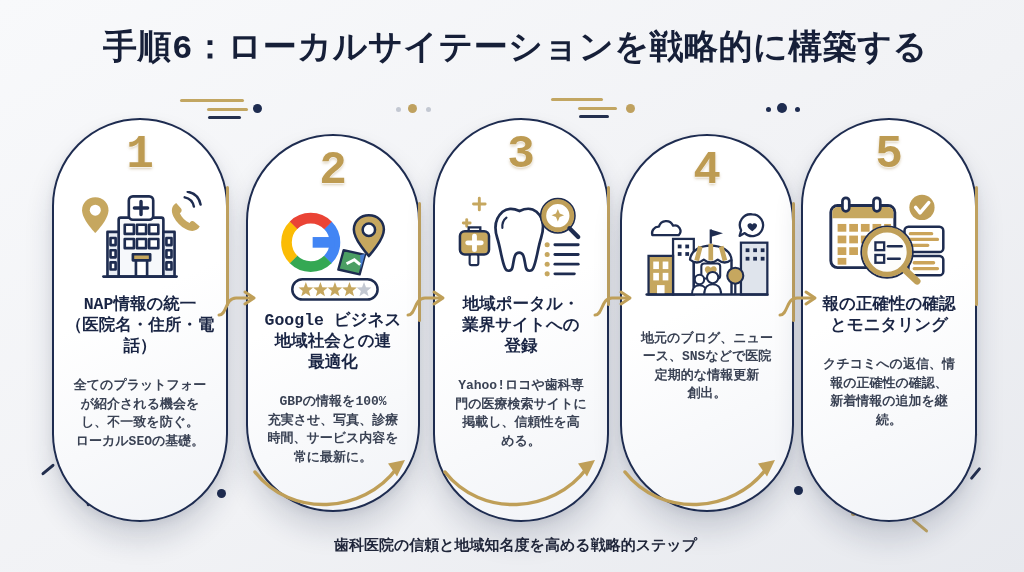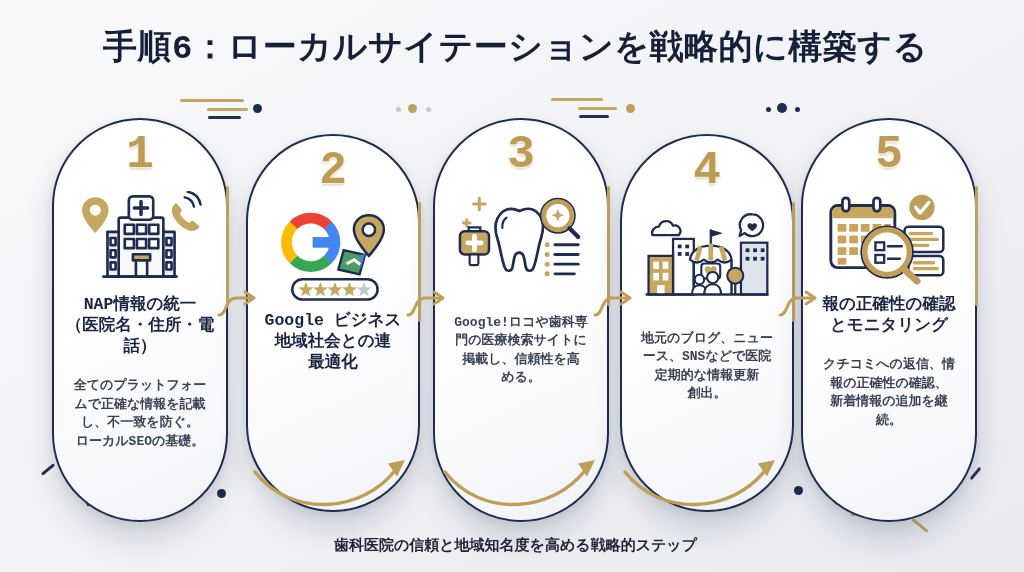--- a/index.html
+++ b/index.html
@@ -94,21 +94,21 @@
         </g>
         <path d="M17 6c-7.6 0-13 5.6-13 12.6C4 28 17 41 17 41s13-13 13-22.4C30 11.6 24.6 6 17 6z" fill="#c6a75f"></path>
         <circle cx="17" cy="18.6" r="5.4" fill="#fff"></circle>
         <path d="M94 25c-2.8-5.4-2-10.6 2.6-13.4l4.8 5.4c1.2 1.6.6 3.4-1.2 4.6 1.8 4.2 5.4 7.8 9.6 9.6 1.2-1.8 3-2.4 4.6-1.2l5.4 4.8c-2.8 4.6-8 5.4-13.4 2.6-5.6-3-9.4-6.8-12.4-12.4z" fill="#c6a75f"></path>
         <path d="M105 6q7.4 1.4 9 9M108 .5q10.6 2 12.6 12.6" stroke="#1e2c50" stroke-width="2.4" fill="none" stroke-linecap="round"></path>
       </svg>
     </div>
     <div class="card-title">NAP情報の統一
 （医院名・住所・電話）</div>
     <div class="card-body">全てのプラットフォー
-ムで正確な情報を記載
+が紹介される機会を
 し、不一致を防ぐ。
 ローカルSEOの基礎。</div>
   </div>
 
   <div class="card" style="left:246px;top:134px;width:174px;height:378px;">
     <div class="gold-seg"></div>
     <div class="step-number">2</div>
     <div class="icon-zone">
       <svg viewBox="0 0 130 100" width="126" height="98">
         <defs>
@@ -130,20 +130,24 @@
         <use href="#star" x="37" y="87" fill="#c6a75f"></use>
         <use href="#star" x="52" y="87" fill="#c6a75f"></use>
         <use href="#star" x="67" y="87" fill="#c6a75f"></use>
         <use href="#star" x="82" y="87" fill="#c6a75f"></use>
         <use href="#star" x="97" y="87" fill="#c3c8d2"></use>
       </svg>
     </div>
     <div class="card-title">Google ビジネス
 地域社会との連
 最適化</div>
+    <div class="card-body">GBPの情報を100%
+充実させ、写真、診療
+時間、サービス内容を
+常に最新に。</div>
   </div>
 
   <div class="card" style="left:433px;top:118px;width:176px;height:404px;">
     <div class="gold-seg"></div>
     <div class="step-number">3</div>
     <div class="icon-zone">
       <svg viewBox="0 0 130 98" width="126" height="96">
         <path d="M22 8v12M16 14h12M9 30v7M5.5 33.5h7" stroke="#c6a75f" stroke-width="3" stroke-linecap="round"></path>
         <path d="M46 22c-8 7-9 16-5.5 27 3.5 11 4.5 23 8 31 1.7 4 6.6 3.6 7.6-.5 1.8-7.5 1.4-15.5 7-15.5s5.2 8 7 15.5c1 4.1 5.9 4.5 7.6.5 3.5-8 4.5-20 8-31S89 29 81 22c-6.4-5.4-13-3-17.5-.8C59 19 52.4 16.6 46 22z" fill="#fff" stroke="#1e2c50" stroke-width="2.8" stroke-linejoin="round"></path>
         <path d="M50 28c-3.4 2.6-4.6 6.4-4.2 10.6" stroke="#1e2c50" stroke-width="2.2" fill="none" stroke-linecap="round"></path>
@@ -160,21 +164,24 @@
             <path d="M100 56h24" stroke="#1e2c50" stroke-width="3"></path>
           <circle cx="92" cy="66" r="2.6" fill="#c6a75f"></circle>
             <path d="M100 66h24" stroke="#1e2c50" stroke-width="3"></path>
           <circle cx="92" cy="76" r="2.6" fill="#c6a75f"></circle>
             <path d="M100 76h24" stroke="#1e2c50" stroke-width="3"></path>
           <circle cx="92" cy="86" r="2.6" fill="#c6a75f"></circle>
             <path d="M100 86h20" stroke="#1e2c50" stroke-width="3"></path>
         </g>
       </svg>
     </div>
-    <div class="card-body">Google!ロコや歯科専
+    <div class="card-title">地域ポータル・
+業界サイトへの
+登録</div>
+    <div class="card-body">Yahoo!ロコや歯科専
 門の医療検索サイトに
 掲載し、信頼性を高
 める。</div>
   </div>
 
   <div class="card" style="left:620px;top:134px;width:174px;height:378px;">
     <div class="gold-seg"></div>
     <div class="step-number">4</div>
     <div class="icon-zone">
       <svg viewBox="0 0 140 100" width="132" height="96">

